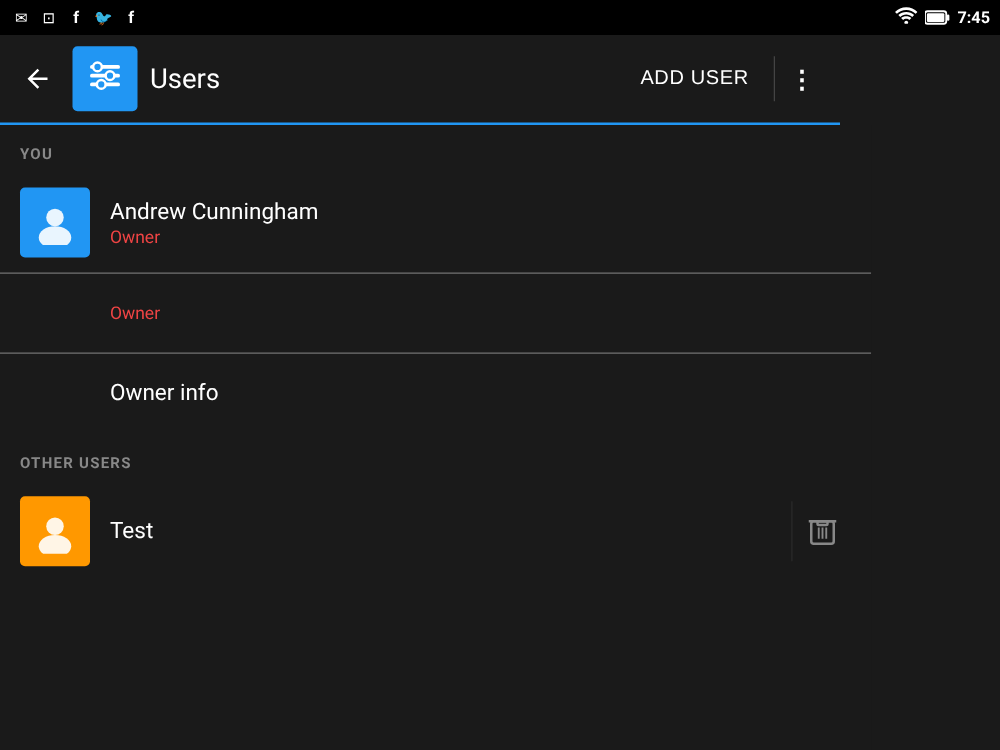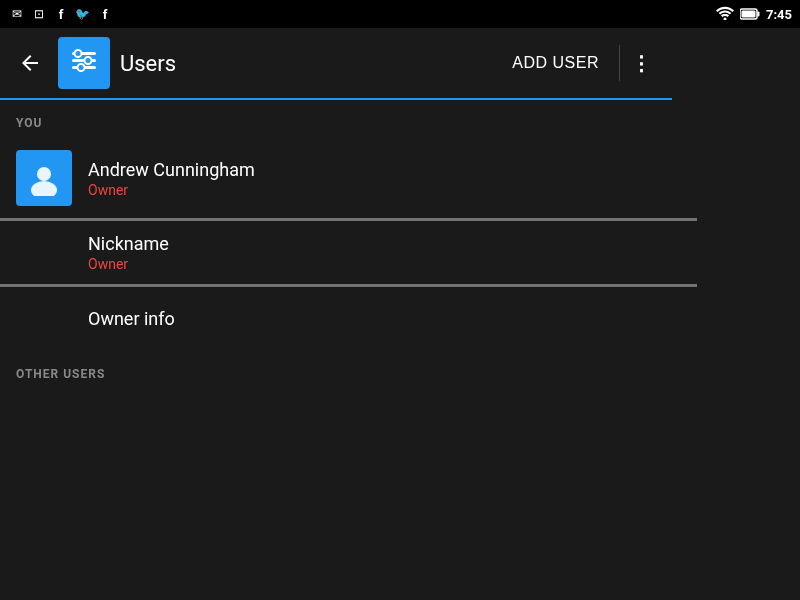--- a/index.html
+++ b/index.html
@@ -133,21 +133,21 @@
       color: #888;
       letter-spacing: 1px;
       text-transform: uppercase;
     }
 
     
     .list-item {
       display: flex;
       align-items: center;
       padding: 12px 16px;
-      border-bottom: 3px solid #737373;
+      border-bottom: 1px solid #737373;
       min-height: 64px;
     }
     .list-item:last-child {
       border-bottom: none;
     }
     .avatar {
       width: 56px;
       height: 56px;
       border-radius: 4px;
       display: flex;
@@ -270,31 +270,51 @@
       </div>
       <div class="item-text">
         <div class="item-name">Andrew Cunningham</div>
         <div class="item-subtitle">Owner</div>
       </div>
     </div>
 
     <div class="list-item">
       <div class="no-avatar"></div>
       <div class="item-text">
-        <div class="item-name">Nickname</div>
         <div class="item-subtitle">Owner</div>
       </div>
     </div>
 
     <div class="list-item">
       <div class="no-avatar"></div>
       <div class="item-text">
         <div class="item-name">Owner info</div>
       </div>
     </div>
   </div>
 
   <div>
     <div class="section-header">OTHER USERS</div>
 
+    <div class="list-item">
+      <div class="avatar avatar-orange">
+        <svg viewBox="0 0 36 36" fill="none" xmlns="http://www.w3.org/2000/svg">
+          <circle cx="18" cy="14" r="7" fill="white" opacity="0.9"></circle>
+          <ellipse cx="18" cy="30" rx="13" ry="9" fill="white" opacity="0.9"></ellipse>
+        </svg>
+      </div>
+      <div class="item-text">
+        <div class="item-name">Test</div>
+      </div>
+      <div class="item-action">
+        <svg width="24" height="28" viewBox="0 0 24 28" fill="#888">
+          <rect x="3" y="6" width="18" height="18" rx="2" fill="none" stroke="#888" stroke-width="2"></rect>
+          <rect x="8" y="6" width="8" height="3" rx="1" fill="none" stroke="#888" stroke-width="2"></rect>
+          <line x1="1" y1="6" x2="23" y2="6" stroke="#888" stroke-width="2"></line>
+          <line x1="9" y1="11" x2="9" y2="20" stroke="#888" stroke-width="1.5"></line>
+          <line x1="15" y1="11" x2="15" y2="20" stroke="#888" stroke-width="1.5"></line>
+          <line x1="12" y1="11" x2="12" y2="20" stroke="#888" stroke-width="1.5"></line>
+        </svg>
+      </div>
+    </div>
   </div>
 
 </div>
 
 </body></html>

